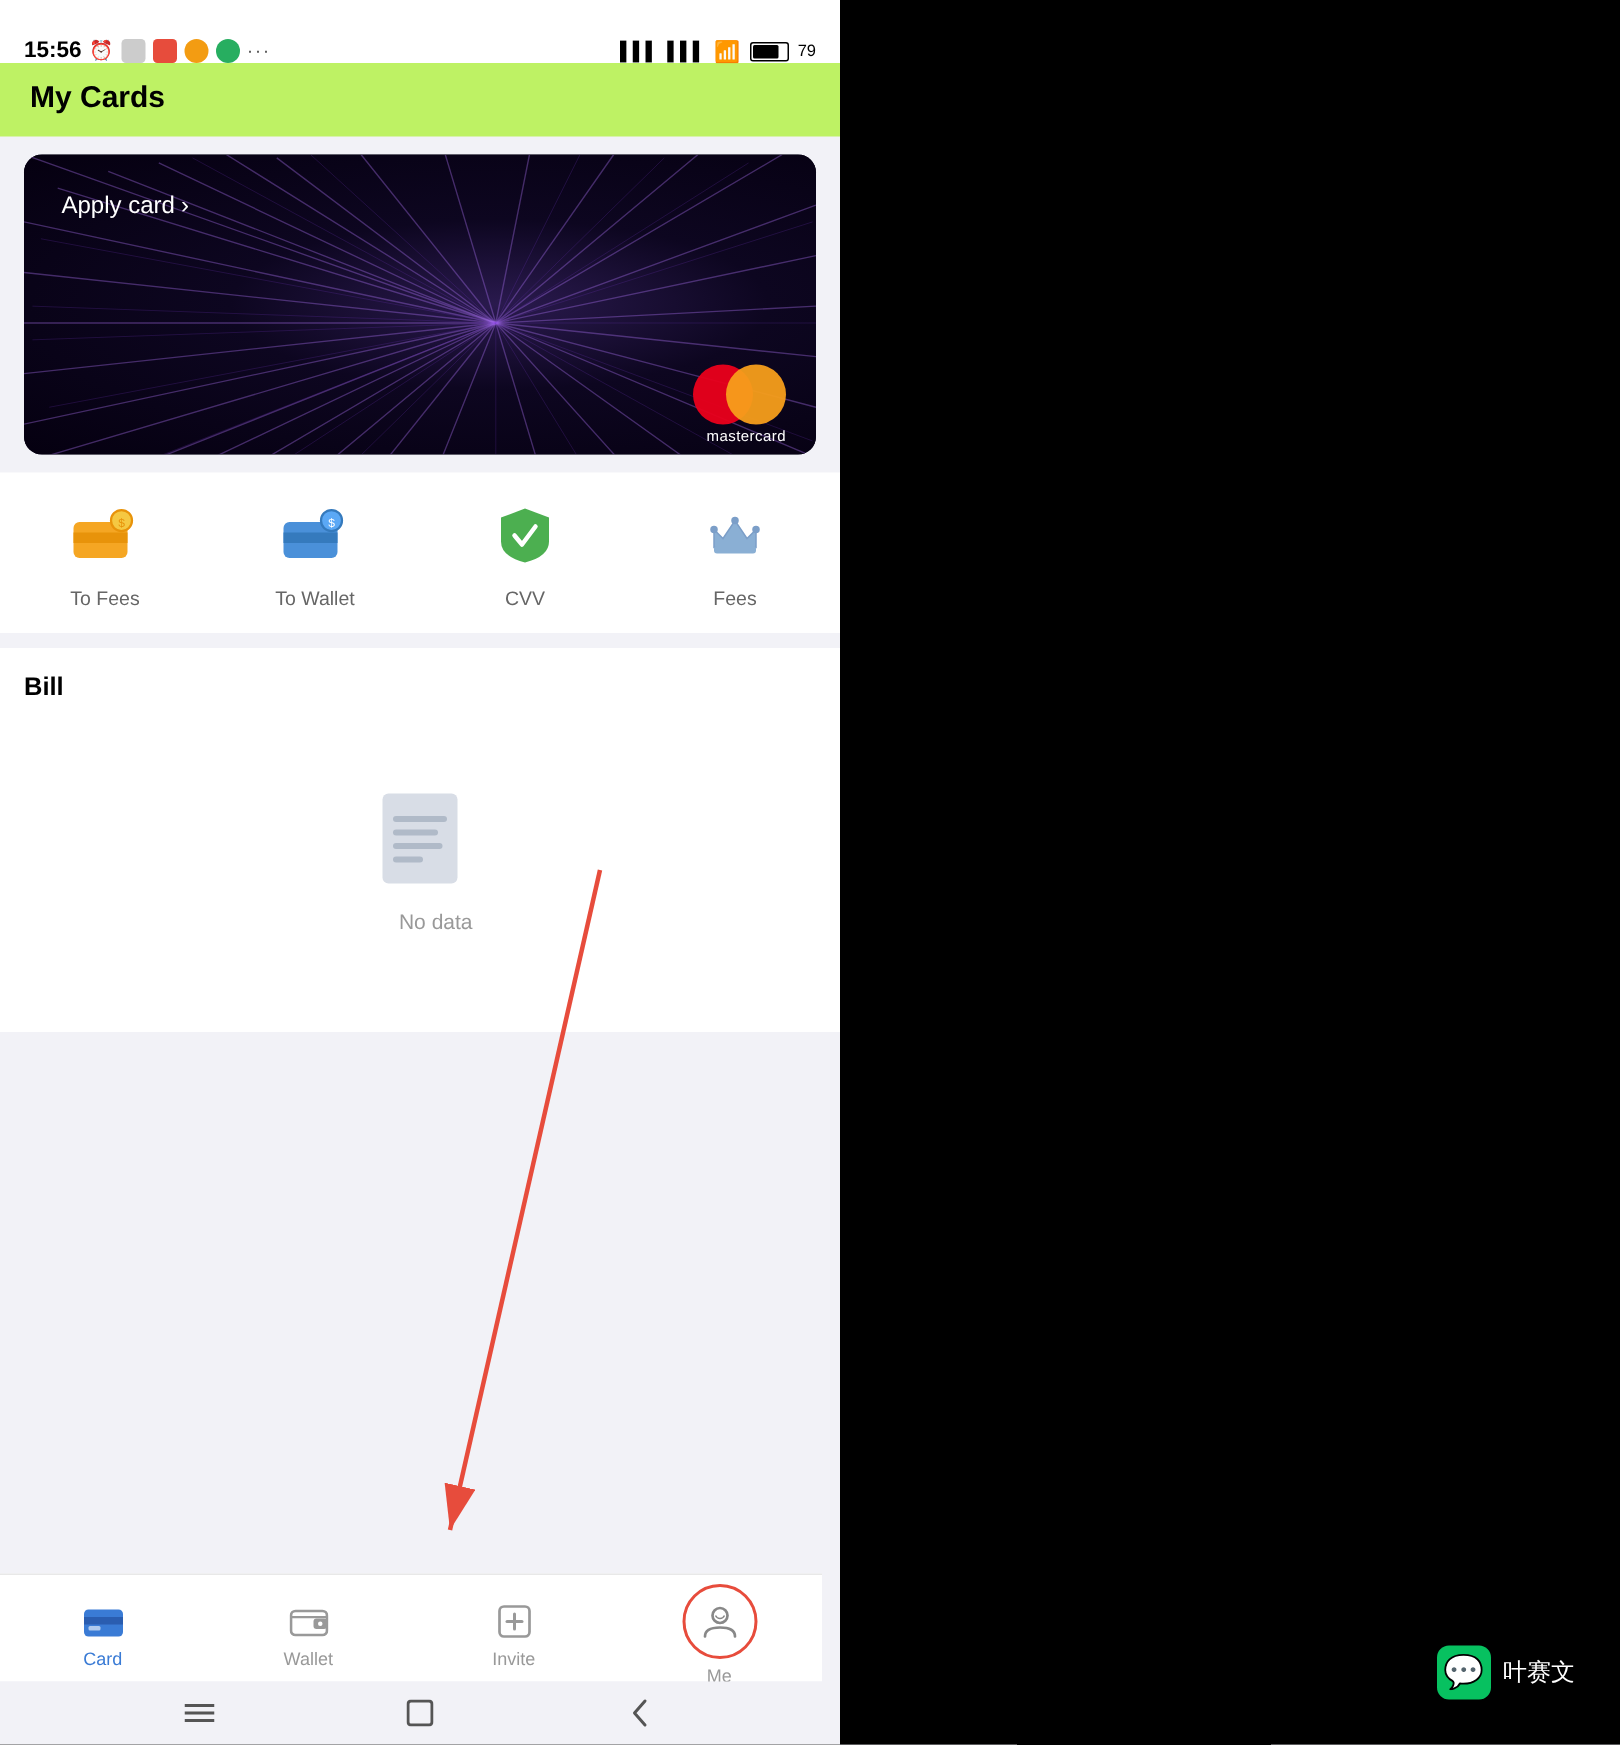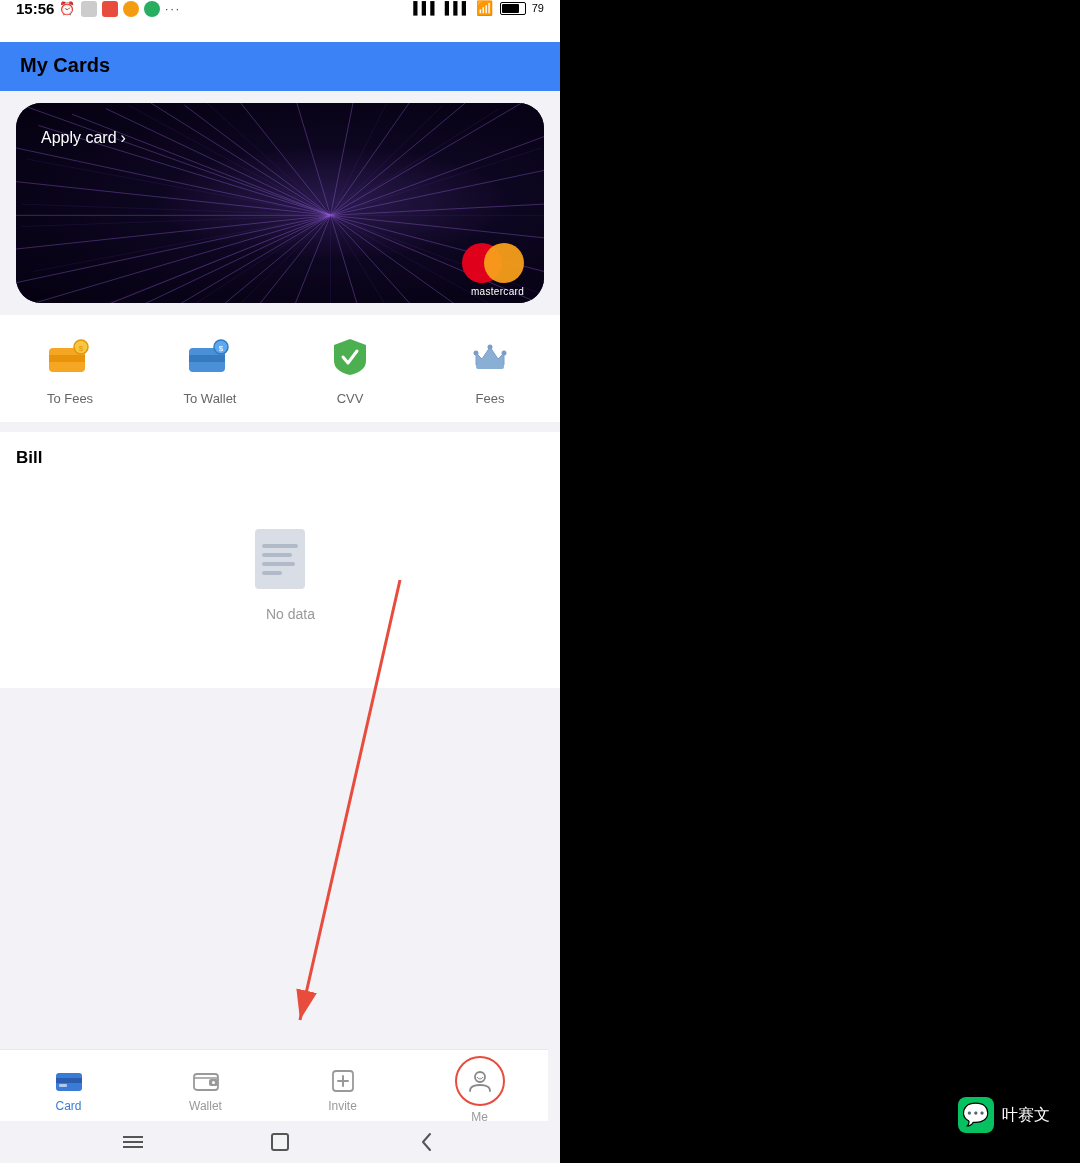--- a/index.html
+++ b/index.html
@@ -24,21 +24,21 @@
       height: 1163px;
       background: #000;
       position: relative;
     }
 
     
     .status-bar {
       background: #fff;
       height: 42px;
       display: flex;
-      align-items: flex-start;
+      align-items: flex-end;
       justify-content: space-between;
       padding: 0 16px;
     }
     .status-time {
       font-size: 15px;
       font-weight: 600;
       color: #000;
     }
     .status-icons {
       display: flex;
@@ -87,33 +87,33 @@
     }
     .battery-fill {
       width: 80%;
       height: 100%;
       background: #000;
       border-radius: 1px;
     }
 
     
     .header {
-      background: #3b82f6;
+      background: #bef264;
       padding: 12px 20px 14px;
     }
     .header-title {
       font-size: 20px;
       font-weight: 700;
       color: #000;
     }
 
     
     .card-banner {
       margin: 12px 16px;
-      border-radius: 25px;
+      border-radius: 12px;
       overflow: hidden;
       height: 200px;
       background: #0a0a1a;
       position: relative;
     }
     .card-banner-bg {
       position: absolute;
       inset: 0;
       background: radial-gradient(ellipse at 60% 50%, #2a1a4e 0%, #0d0620 40%, #050010 100%);
       overflow: hidden;

